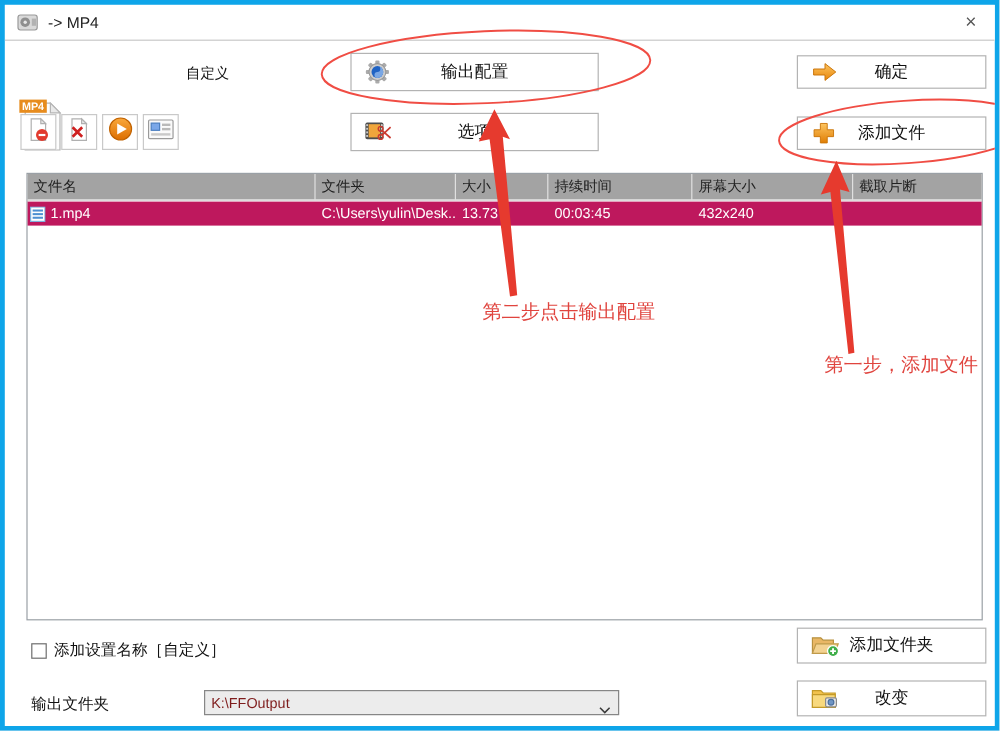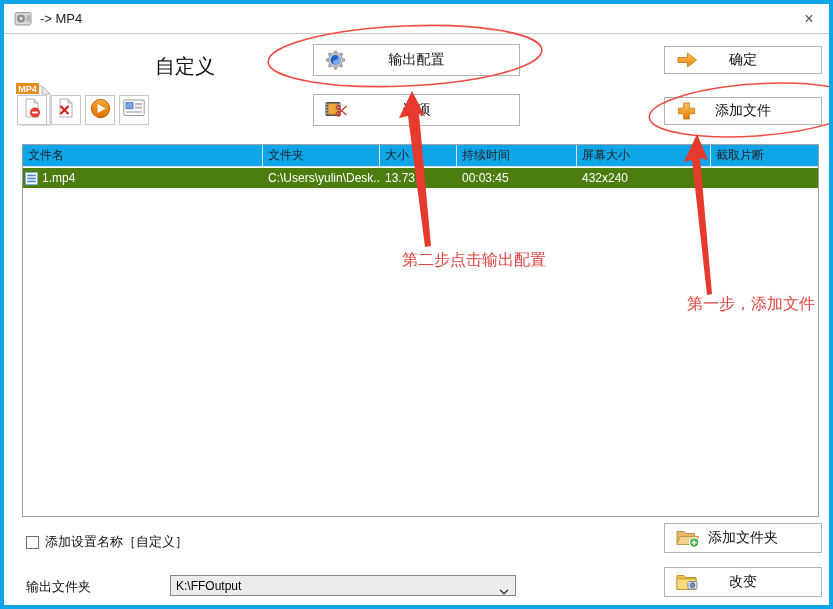--- a/index.html
+++ b/index.html
@@ -19,56 +19,56 @@
     position:absolute; right:4px; top:0; width:32px; height:29px;
     display:flex; align-items:center; justify-content:center;
     font-size:16px; color:#555; cursor:pointer;
   }
   .btn {
     position:absolute; background:#fff; border:1px solid #b3b3b3;
     display:flex; align-items:center; justify-content:center;
     font-size:14px; color:#111; cursor:pointer;
   }
   .btn .ic { position:absolute; left:11px; top:50%; transform:translateY(-50%); display:flex; }
-  .btn-mid { left:309px; width:207px; height:32px;align-items:center; }
+  .btn-mid { left:288px; width:207px; height:32px;align-items:center; }
   .btn-right { left:660px; width:158px; }
   .tool-btn {
     position:absolute; top:91px; width:30px; height:30px; background:#fff;
     border:1px solid #c9c9c9; display:flex; align-items:center; justify-content:center;
     cursor:pointer;
   }
   .mp4-icon { position:absolute; left:12px; top:34px;margin-top:44px; }
-  .preset { position:absolute; left:151px; top:49px; font-size:20px; color:#111; }
+  .preset { position:absolute; left:151px; top:49px; font-size:12px; color:#111; }
 
   .listbox {
     position:absolute; left:18px; top:140px; width:797px; height:373px;
     background:#fff; border:1px solid #9aa0a6; font-size:12px;
   }
-  .lv-header { position:relative; height:22px; border-bottom:1px solid #e2e2e2; background:#0ea5e9; }
+  .lv-header { position:relative; height:22px; border-bottom:1px solid #e2e2e2; background:#a3a3a3; }
   .lv-h-cell {
     position:absolute; top:0; height:22px; line-height:21px; padding-left:5px;
     color:#222; border-right:1px solid #e0e0e0; overflow:hidden; white-space:nowrap; cursor:pointer;
   }
   .lv-row {
     position:absolute; top:23px; left:0; width:100%; height:20px;
-    background:#4d7c0f; color:#fff; cursor:pointer;padding-left:48px;
+    background:#be185d; color:#fff; cursor:pointer;padding-left:48px;
   }
   .lv-cell {
     position:absolute; top:0; height:20px; line-height:20px; padding-left:5px;
     overflow:hidden; white-space:nowrap;
   }
   .lv-cell.name { display:flex; align-items:center; gap:4px; padding-left:2px; }
 
   .footer-check { position:absolute; left:22px; top:529px; display:flex; align-items:center; gap:6px; font-size:13px; color:#111; }
   .cb { width:13px; height:13px; background:#fff; border:1px solid #6e6e6e; display:inline-block; cursor:pointer; }
   .out-label { position:absolute; left:22px; top:574px; font-size:13px; color:#111; }
   .combo {
     position:absolute; left:166px; top:571px; width:346px; height:21px;
     background:#ececec; border:1px solid #868686; display:flex; align-items:center;
-    font-size:12px; color:#000000; padding-left:5px; cursor:pointer;
+    font-size:12px; color:#7f1d1d; padding-left:5px; cursor:pointer;
   }
   .combo .chev { position:absolute; right:6px; top:8px; }
 
   .annotations { position:absolute; left:0; top:0; z-index:40; pointer-events:none; }
   .red-note { position:absolute; z-index:41; color:#e0443e; font-size:16px; white-space:nowrap; pointer-events:none;text-align:right; }
 </style>
 </head>
 <body>
 
 <div class="window">

